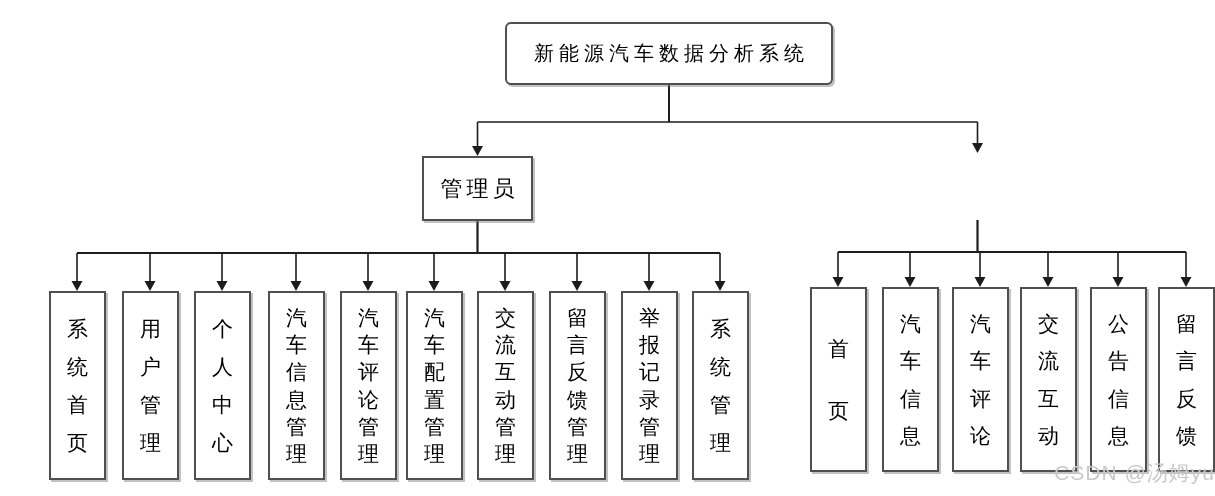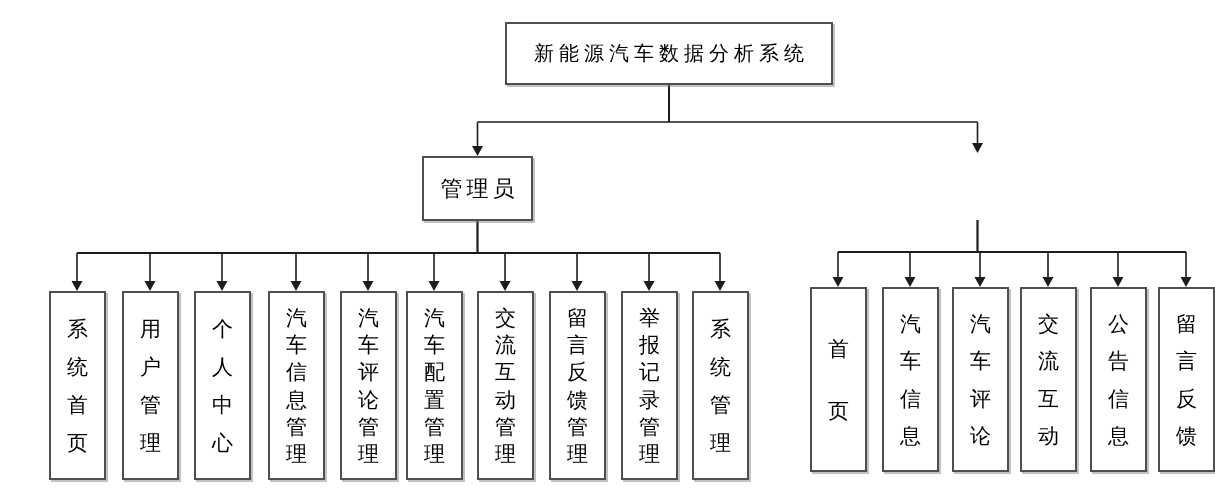--- a/index.html
+++ b/index.html
@@ -22,21 +22,21 @@
     background: #ffffff;
     border: 2px solid #4f4f4f;
     box-shadow: 2px 2px 0 rgba(120,120,120,0.45);
     box-sizing: border-box;
     display: flex;
     align-items: center;
     justify-content: center;
     color: #000000;
   }
   .node.hlabel { font-size: 21px; font-weight: 500; white-space: nowrap; }
-  .node.root-node { font-size: 20px; letter-spacing: 5px; text-indent: 5px; }
+  .node.root-node { font-size: 20px; letter-spacing: 5px; text-indent: 5px; border-radius: 6px; }
   .node.branch-node { font-size: 22px; letter-spacing: 4px; text-indent: 4px; }
   .vlabel {
     display: flex;
     flex-direction: column;
     align-items: center;
     justify-content: space-evenly;
     width: 100%;
     height: 100%;
     padding: 8px 0;
     box-sizing: border-box;
@@ -243,13 +243,14 @@
       <div class="node" style="left: 1158px; top: 287px; width: 57px; height: 185px; border-color: rgb(79, 79, 79); background: rgb(255, 255, 255);">
         <div class="vlabel">
           <span>留</span>
           <span>言</span>
           <span>反</span>
           <span>馈</span>
         </div>
       </div>
     </div>
 
+  <div id="watermark" style="color: rgb(201, 201, 201);">CSDN @汤姆yu</div>
 </div>
 
 </body></html>

